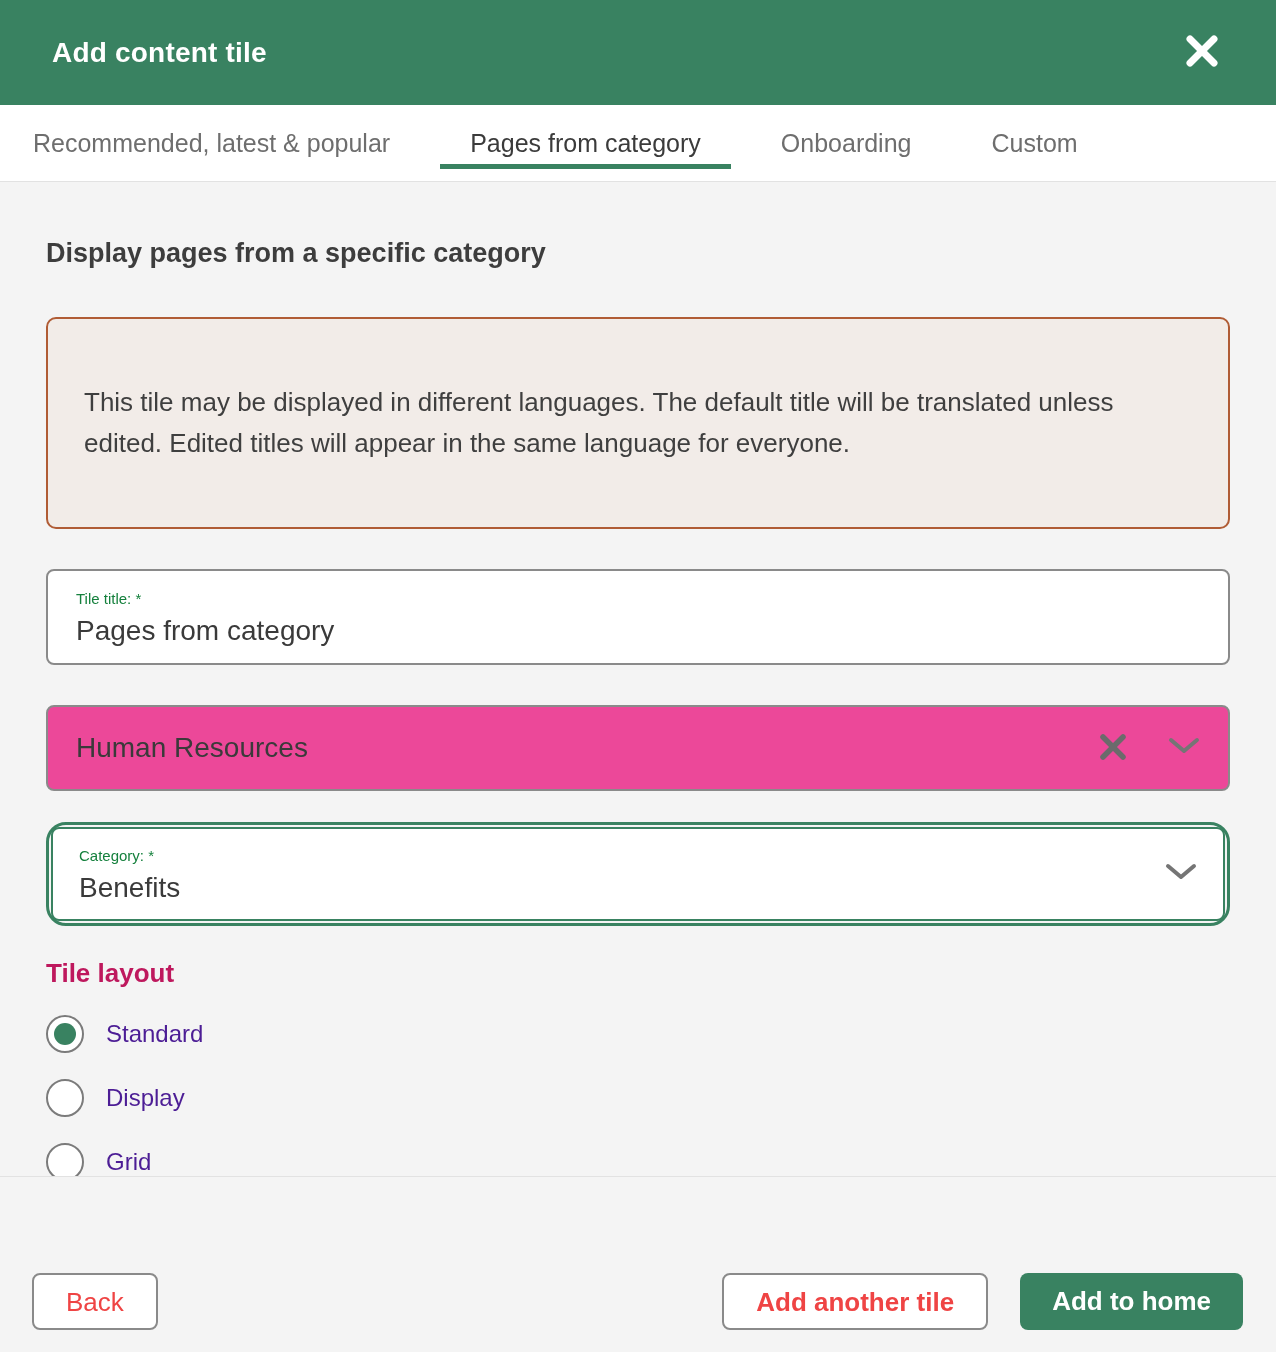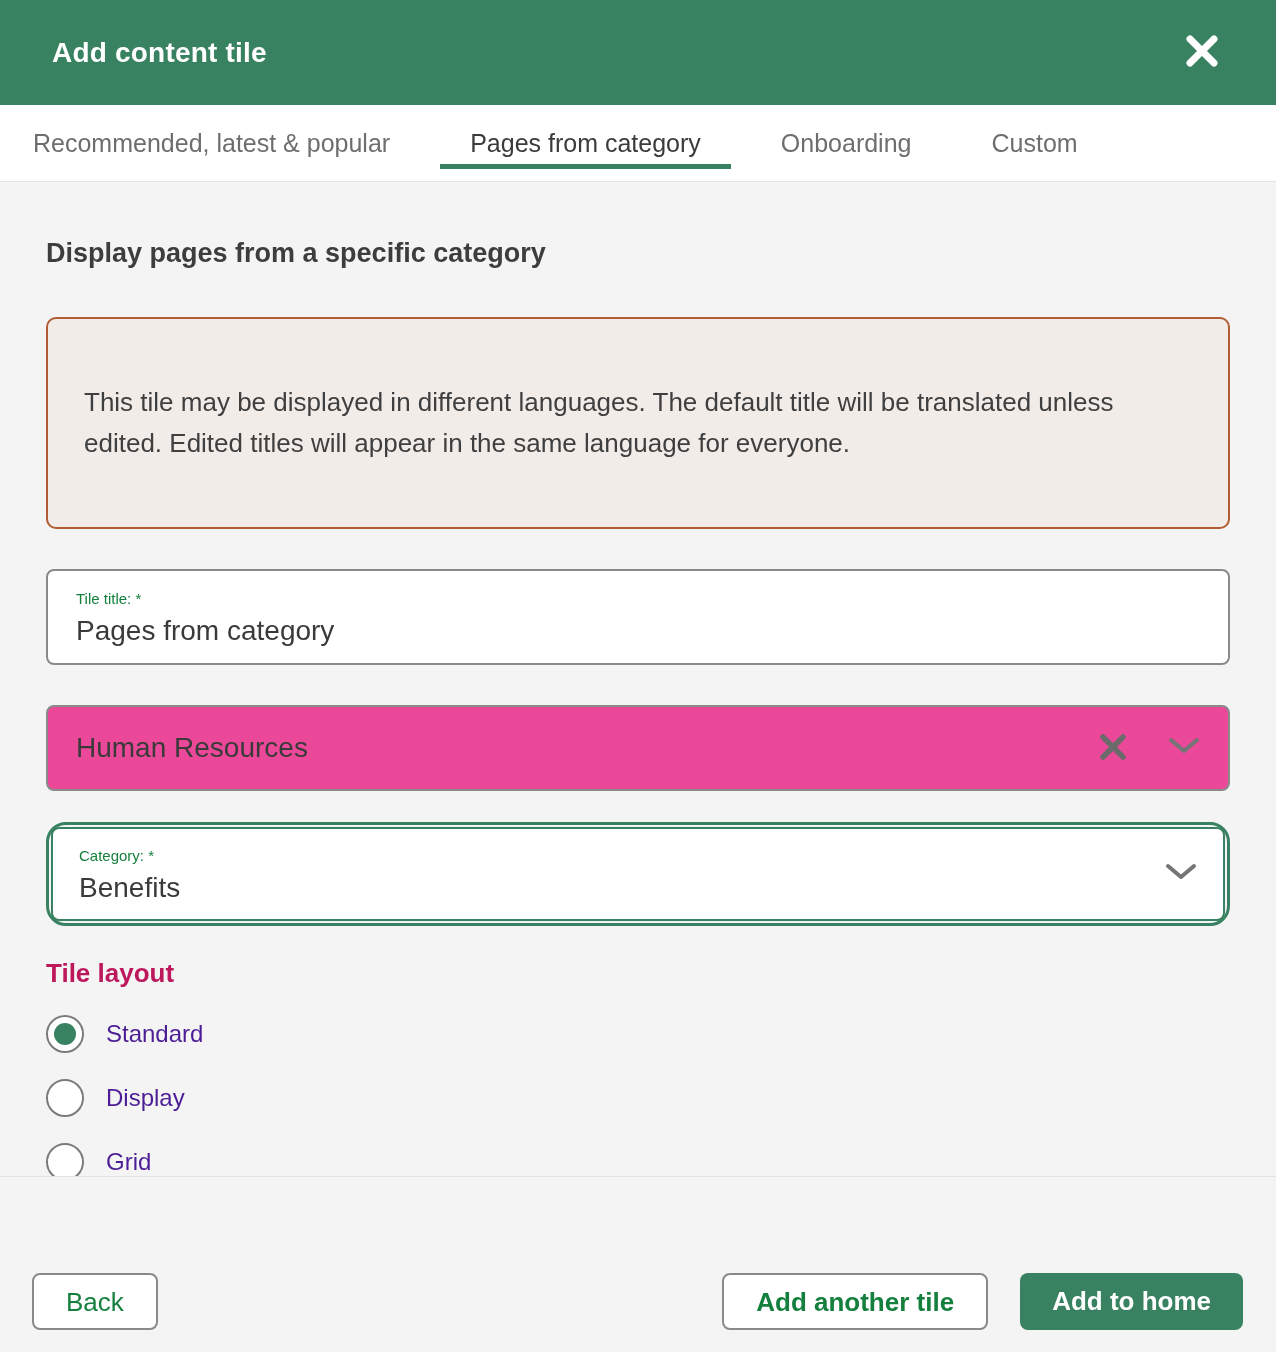--- a/index.html
+++ b/index.html
@@ -142,21 +142,21 @@
     font-family: "Liberation Sans", sans-serif;
     font-size: 26px;
     border-radius: 8px;
     padding: 12px 32px;
     height: 57px;
     cursor: pointer;
   }
   .btn-outline {
     background: #ffffff;
     border: 2px solid #8a8a8a;
-    color: #15803d;
+    color: #ef4444;
   }
   .btn-back { position: absolute; left: 32px; bottom: 22px; font-weight: 500; }
   .footer-right {
     position: absolute; right: 33px; bottom: 22px;
     display: flex; gap: 32px;
   }
   .btn-add-another { font-weight: 700; }
   .btn-primary {
     background: #398261; border: none;
     color: #ffffff; font-weight: 700;

